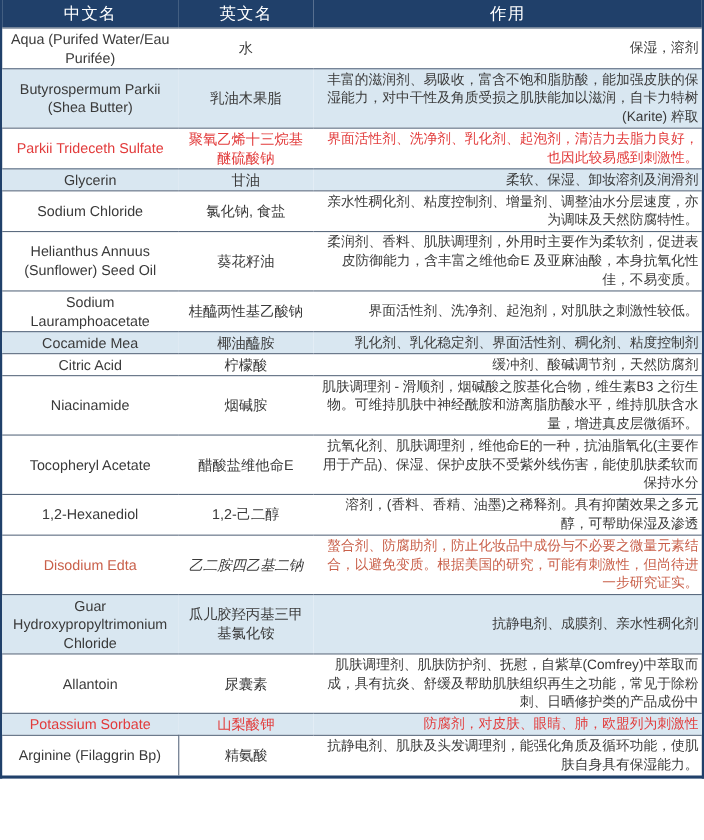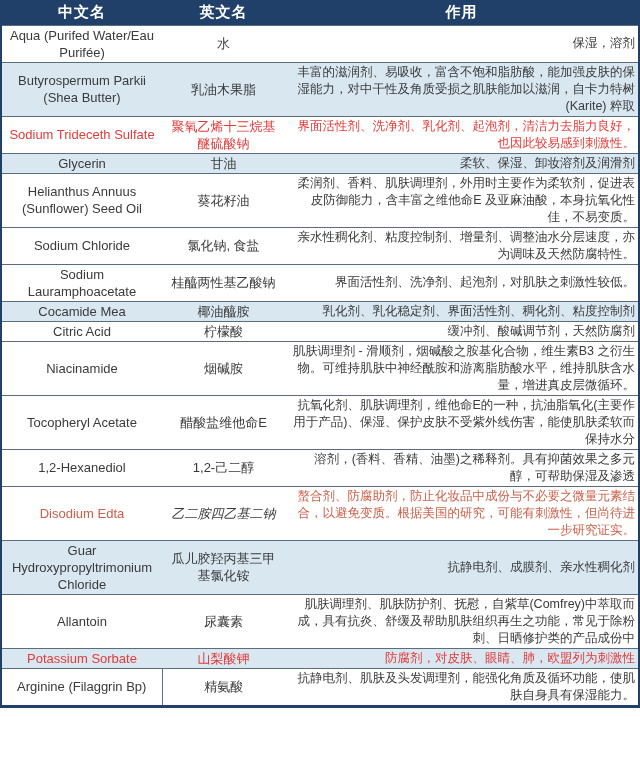--- a/index.html
+++ b/index.html
@@ -23,21 +23,21 @@
   }
   table{
     width:100%;
     border-collapse:collapse;
     table-layout:fixed;
   }
   thead th{
     background:var(--navy);
     color:var(--white);
     font-size:15px;
-    font-weight:bold;
+    font-weight:normal;
     height:25px;
     padding:1px 2px;
     text-align:center;
     letter-spacing:1px;
   }
   th.c1{width:160px;}
   th.c2{width:123px;}
   tbody td{
     border-top:1px solid var(--border);
     color:var(--text);
@@ -80,38 +80,38 @@
     <td class="c1">Aqua (Purifed Water/Eau Purifée)</td>
     <td class="c2">水</td>
     <td class="c3">保湿，溶剂</td>
   </tr>
         <tr class="band">
     <td class="c1">Butyrospermum Parkii (Shea Butter)</td>
     <td class="c2">乳油木果脂</td>
     <td class="c3">丰富的滋润剂、易吸收，富含不饱和脂肪酸，能加强皮肤的保湿能力，对中干性及角质受损之肌肤能加以滋润，自卡力特树(Karite) 粹取</td>
   </tr>
         <tr>
-    <td class="c1 tone-red">Sodium Trideceth Sulfate</td>
+    <td class="c1 tone-red">Parkii Trideceth Sulfate</td>
     <td class="c2 tone-red">聚氧乙烯十三烷基醚硫酸钠</td>
     <td class="c3 tone-red">界面活性剂、洗净剂、乳化剂、起泡剂，清洁力去脂力良好，也因此较易感到刺激性。</td>
   </tr>
         <tr class="band">
     <td class="c1">Glycerin</td>
     <td class="c2">甘油</td>
     <td class="c3">柔软、保湿、卸妆溶剂及润滑剂</td>
   </tr>
         <tr>
+    <td class="c1">Sodium Chloride</td>
+    <td class="c2">氯化钠, 食盐</td>
+    <td class="c3">亲水性稠化剂、粘度控制剂、增量剂、调整油水分层速度，亦为调味及天然防腐特性。</td>
+  </tr>
+        <tr>
     <td class="c1">Helianthus Annuus (Sunflower) Seed Oil</td>
     <td class="c2">葵花籽油</td>
     <td class="c3">柔润剂、香料、肌肤调理剂，外用时主要作为柔软剂，促进表皮防御能力，含丰富之维他命E 及亚麻油酸，本身抗氧化性佳，不易变质。</td>
-  </tr>
-        <tr>
-    <td class="c1">Sodium Chloride</td>
-    <td class="c2">氯化钠, 食盐</td>
-    <td class="c3">亲水性稠化剂、粘度控制剂、增量剂、调整油水分层速度，亦为调味及天然防腐特性。</td>
   </tr>
         <tr>
     <td class="c1">Sodium Lauramphoacetate</td>
     <td class="c2">桂醯两性基乙酸钠</td>
     <td class="c3">界面活性剂、洗净剂、起泡剂，对肌肤之刺激性较低。</td>
   </tr>
         <tr class="band">
     <td class="c1">Cocamide Mea</td>
     <td class="c2">椰油醯胺</td>
     <td class="c3">乳化剂、乳化稳定剂、界面活性剂、稠化剂、粘度控制剂</td>

